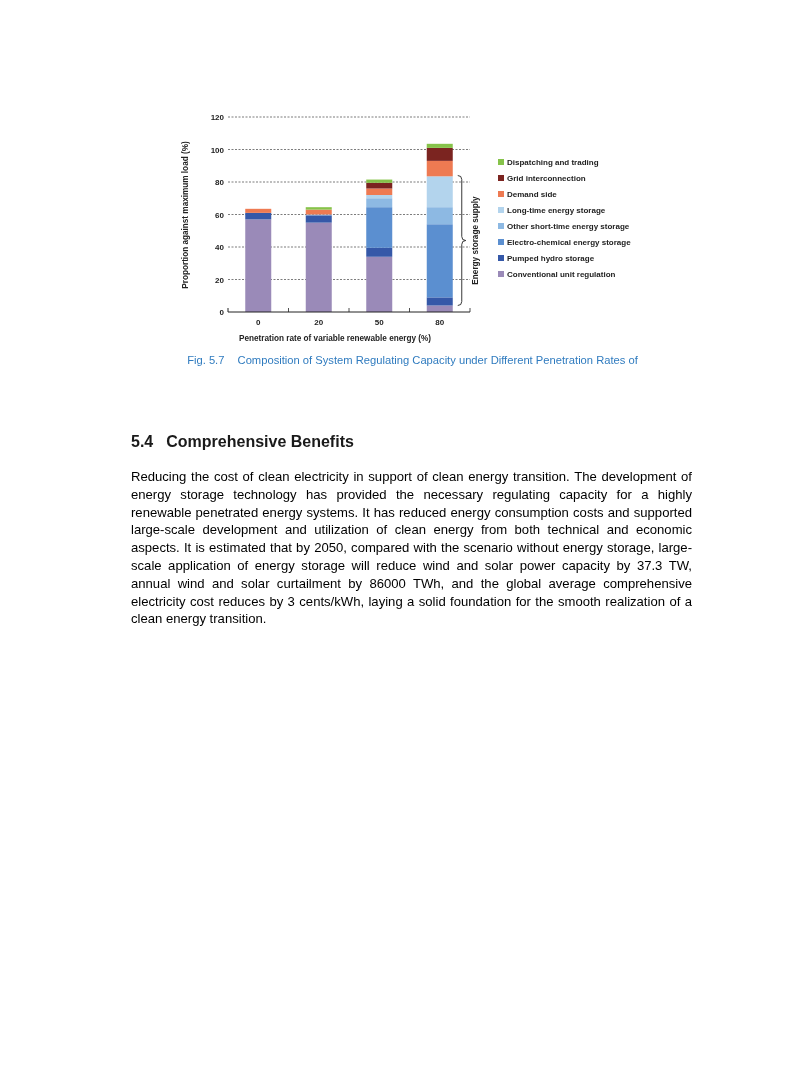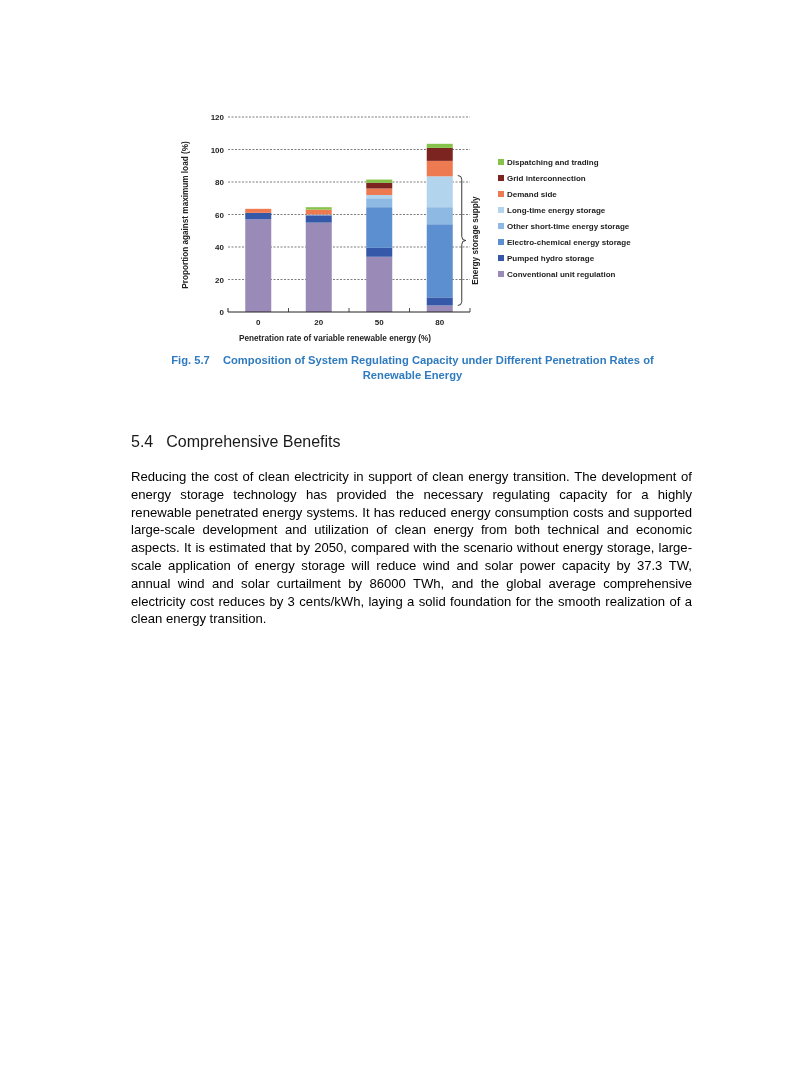--- a/index.html
+++ b/index.html
@@ -1,23 +1,23 @@
 <!DOCTYPE html>
 <html><head>
 <meta charset="utf-8">
 <style>
   html, body { margin: 0; padding: 0; background: #ffffff; }
   body { width: 793px; height: 1077px; position: relative; overflow: hidden;
          font-family: "Liberation Sans", sans-serif; color: #222; }
   #chart { position: absolute; left: 170px; top: 105px; width: 500px; height: 245px; }
   #chart text { font-family: "Liberation Sans", sans-serif; }
   .caption { position: absolute; left: 130px; top: 353px; width: 565px; text-align: center;
-             color: #2f7bbf; font-weight: bold; font-size: 11.2px; line-height: 15px; }
+             color: #2f7bbf; font-weight: normal; font-size: 11.2px; line-height: 15px; }
   .caption .num { margin-right: 10px; }
-  .section-title { position: absolute; left: 131px; top: 433px; font-size: 16px; font-weight: normal; color: #1a1a1a; }
+  .section-title { position: absolute; left: 131px; top: 433px; font-size: 16px; font-weight: bold; color: #1a1a1a; }
   .section-title .sec-num { margin-right: 13px; }
   .body-text { position: absolute; left: 131px; top: 468px; width: 561px; font-size: 13.1px;
                line-height: 17.8px; color: #000000; text-align: justify; margin: 0; }
   .page-number { position: absolute; left: 736px; top: 1077px; font-size: 11px; color: #333; }
 </style>
 </head>
 <body>
 
 <svg id="chart" viewBox="0 0 500 245" xmlns="http://www.w3.org/2000/svg">
   <g id="grid">
@@ -125,21 +125,20 @@
         <text x="337" y="172" font-size="8" font-weight="bold" fill="#222">Conventional unit regulation</text>
       </g>
     </g>
 </svg>
 
 <div class="caption">
   <div>
     <span class="num">Fig. 5.7</span>
     <span>Composition of System Regulating Capacity under Different Penetration Rates of</span>
   </div>
-  <div>Renewable Energy</div>
 </div>
 
 <div class="section-title">
   <span class="sec-num">5.4</span><span>Comprehensive Benefits</span>
 </div>
 
 <p class="body-text">Reducing the cost of clean electricity in support of clean energy transition. The development of energy storage technology has provided the necessary regulating capacity for a highly renewable penetrated energy systems. It has reduced energy consumption costs and supported large-scale development and utilization of clean energy from both technical and economic aspects. It is estimated that by 2050, compared with the scenario without energy storage, large-scale application of energy storage will reduce wind and solar power capacity by 37.3 TW, annual wind and solar curtailment by 86000 TWh, and the global average comprehensive electricity cost reduces by 3 cents/kWh, laying a solid foundation for the smooth realization of a clean energy transition.</p>
 
 <div class="page-number">145</div>
 

